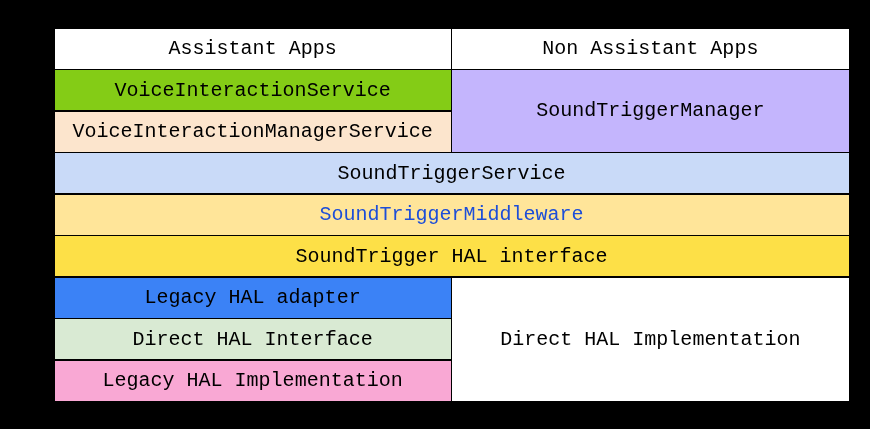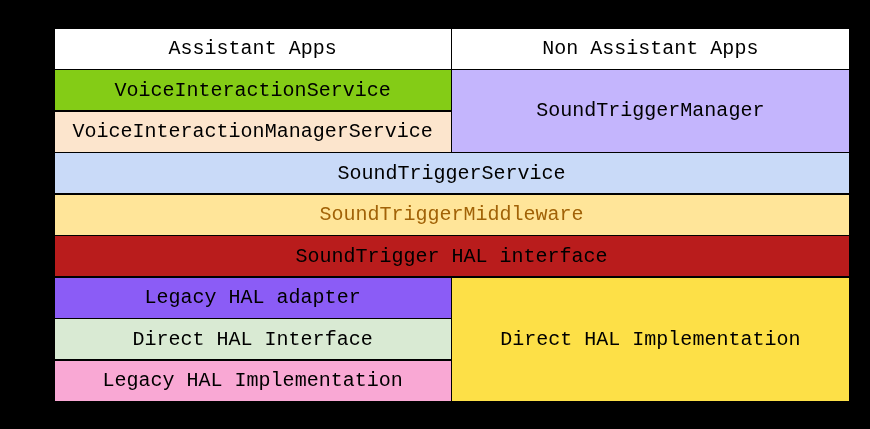--- a/index.html
+++ b/index.html
@@ -61,25 +61,25 @@
   <div class="cell r1c2" style="background: rgb(255, 255, 255); color: rgb(0, 0, 0);">Non Assistant Apps</div>
 
   <div class="cell r2c1" style="background: #84cc16; color: rgb(0, 0, 0);">VoiceInteractionService</div>
 
   <div class="cell r2c2-span2" style="background: #c4b5fd; color: rgb(0, 0, 0);">SoundTriggerManager</div>
 
   <div class="cell r3c1" style="background: rgb(252, 229, 205); color: rgb(0, 0, 0);">VoiceInteractionManagerService</div>
 
   <div class="cell r4-full" style="background: rgb(201, 218, 248); color: rgb(0, 0, 0);">SoundTriggerService</div>
 
-  <div class="cell r5-full" style="background: rgb(255, 229, 153); color: #a16207;">SoundTriggerMiddleware</div>
+  <div class="cell r5-full" style="background: rgb(255, 229, 153); color: #1d4ed8;">SoundTriggerMiddleware</div>
 
-  <div class="cell r6-full" style="background: #b91c1c; color: rgb(0, 0, 0);">SoundTrigger HAL interface</div>
+  <div class="cell r6-full" style="background: #fde047; color: rgb(0, 0, 0);">SoundTrigger HAL interface</div>
 
-  <div class="cell r7c1" style="background: #8b5cf6; color: rgb(0, 0, 0);">Legacy HAL adapter</div>
+  <div class="cell r7c1" style="background: #3b82f6; color: rgb(0, 0, 0);">Legacy HAL adapter</div>
 
-  <div class="cell r7c2-span3" style="background: #fde047; color: rgb(0, 0, 0);">Direct HAL Implementation</div>
+  <div class="cell r7c2-span3" style="background: #ffffff; color: rgb(0, 0, 0);">Direct HAL Implementation</div>
 
   <div class="cell r8c1" style="background: rgb(217, 234, 211); color: rgb(0, 0, 0);">Direct HAL Interface</div>
 
   <div class="cell r9c1" style="background: #f9a8d4; color: rgb(0, 0, 0);">Legacy HAL Implementation</div>
 
 </div>
 
 </body></html>

